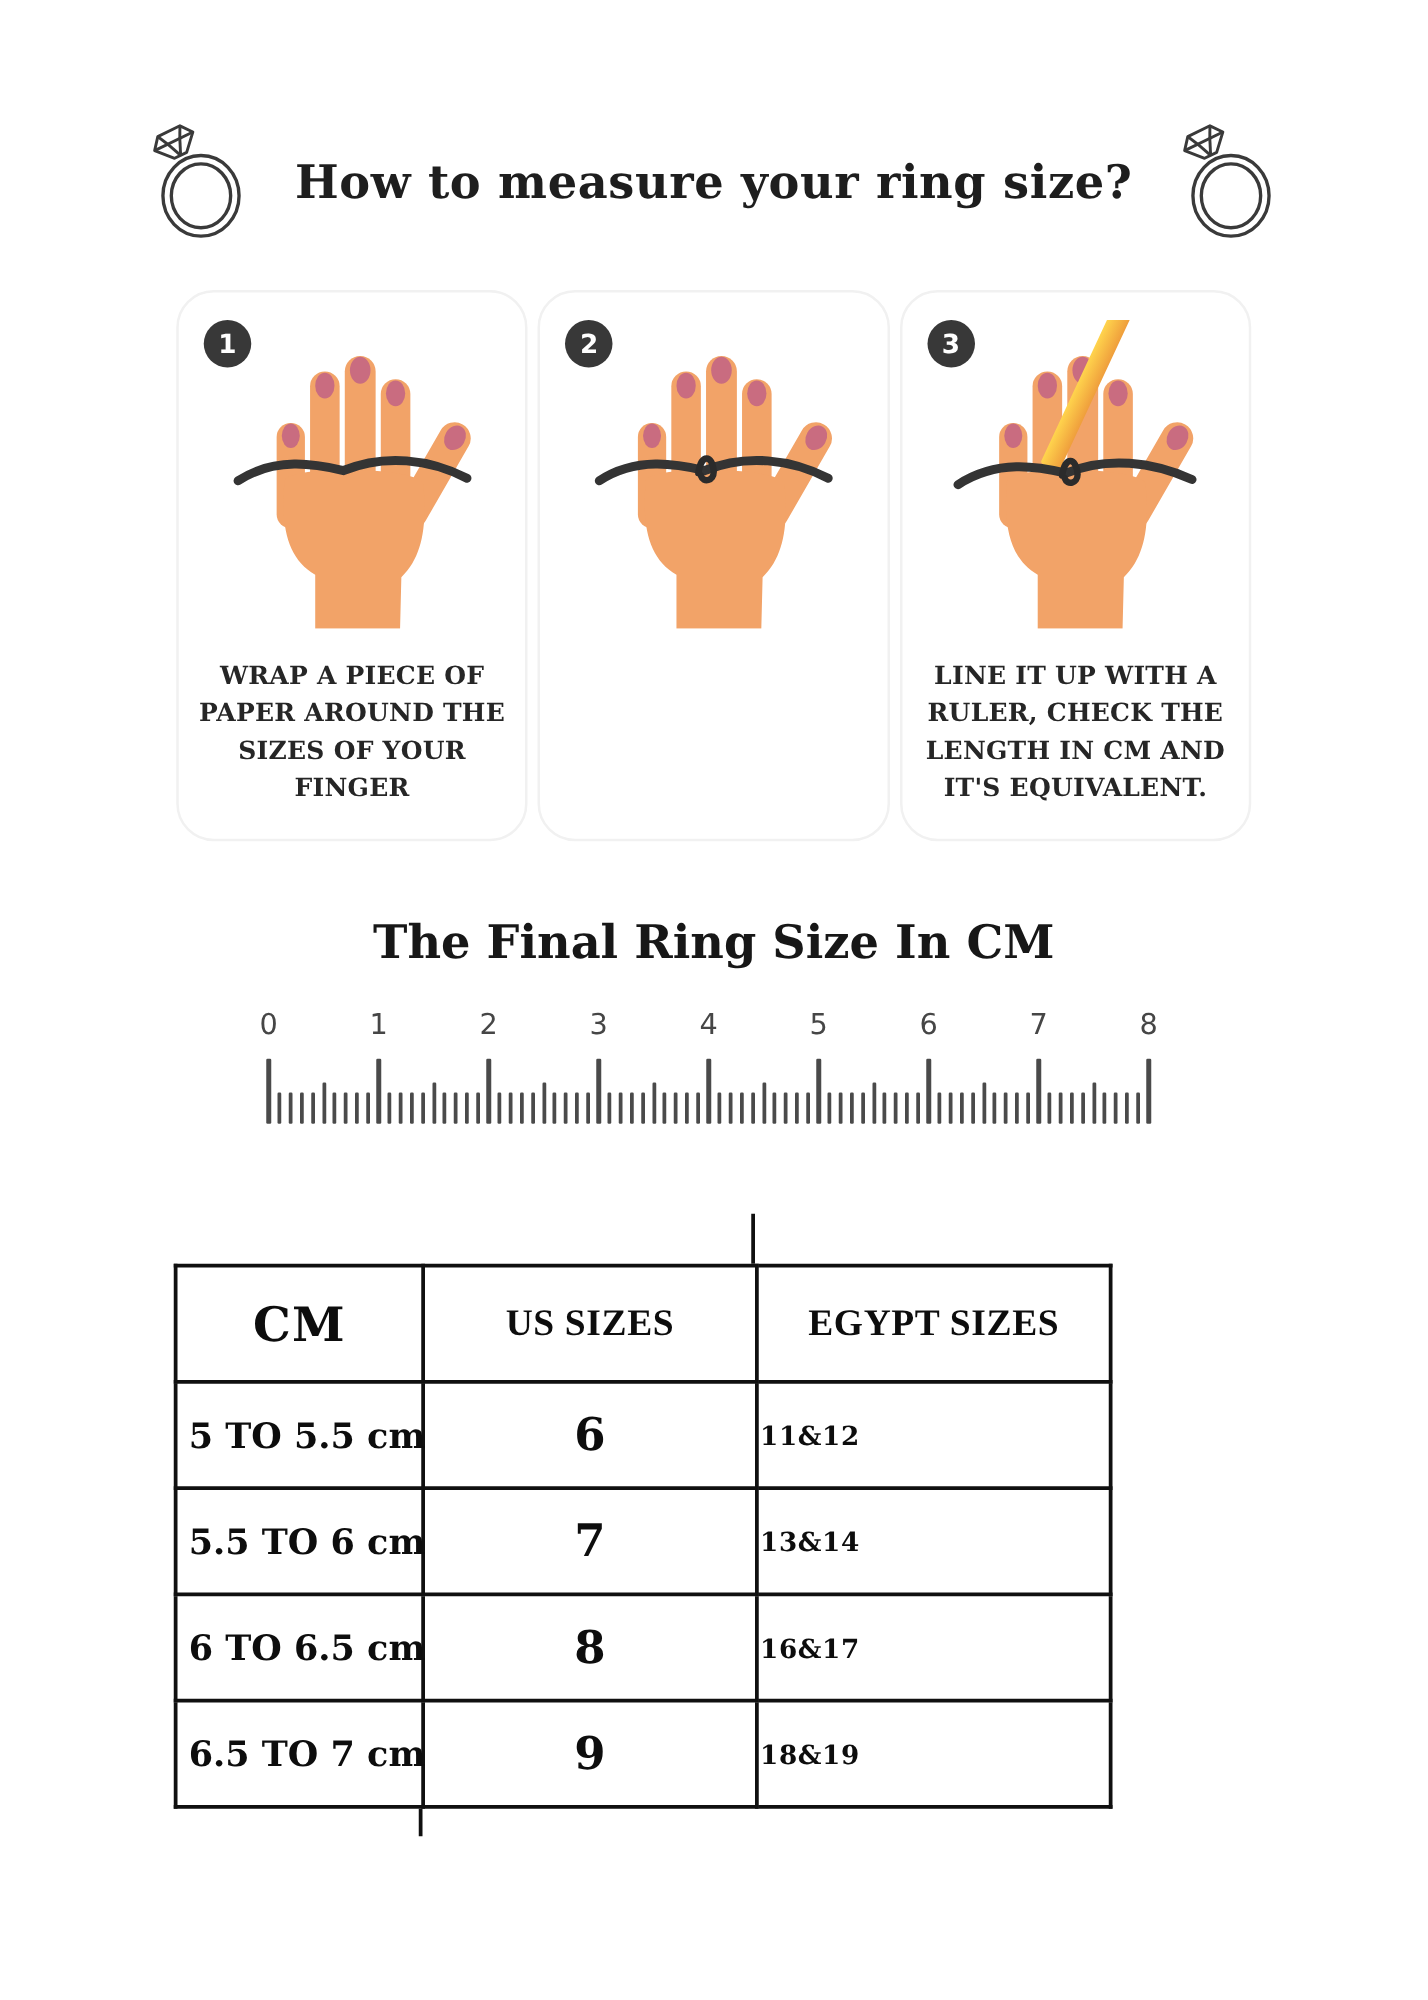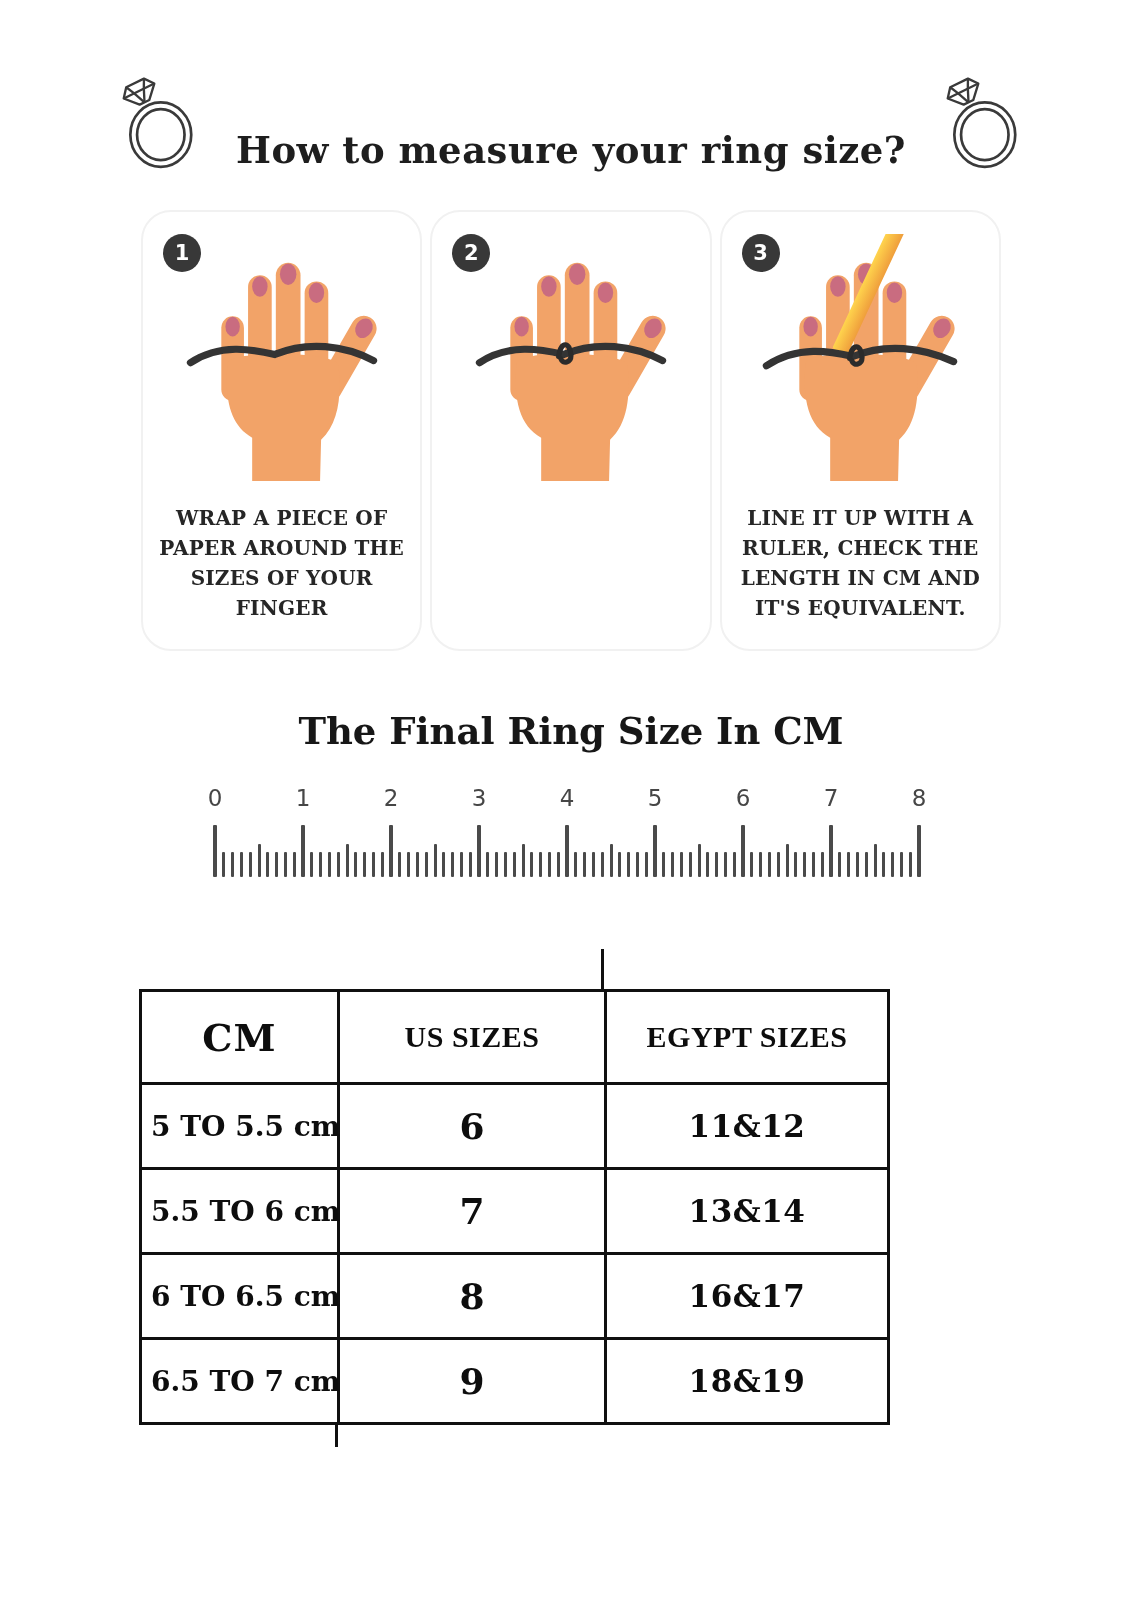--- a/index.html
+++ b/index.html
@@ -1,20 +1,20 @@
 <!DOCTYPE html>
 <html><head>
 <meta charset="utf-8">
 <style>
   html,body{margin:0;padding:0;background:#ffffff;}
   .page{position:relative;width:1142px;height:1600px;background:#ffffff;overflow:hidden;
         font-family:"DejaVu Serif","Liberation Serif",serif;color:#1c1c1c;}
 
   
-  .title-row{padding-top:74px;display:flex;align-items:flex-end;justify-content:center;gap:34px;}
+  .title-row{padding-top:96px;display:flex;align-items:center;justify-content:center;gap:34px;}
   .page-title{margin:0;font-size:37px;font-weight:700;letter-spacing:.5px;color:#1e1e1e;white-space:nowrap;}
   .ring-icon{display:block;}
 
   
   .steps-row{width:860px;margin:38px auto 0;display:flex;gap:8px;}
   .step-card{flex:1;position:relative;border:2px solid #f1f1f1;border-radius:30px;
              padding:20px 6px 26px;background:#fff;}
   .step-badge{position:absolute;left:20px;top:22px;width:38px;height:38px;border-radius:50%;
               background:#383838;color:#fff;display:flex;align-items:center;justify-content:center;
               font-family:"DejaVu Sans","Liberation Sans",sans-serif;font-size:21px;font-weight:700;}
@@ -37,21 +37,21 @@
   .table-wrap{position:relative;width:864px;margin:112px auto 0;}
   table.size-table{border-collapse:collapse;width:748px;table-layout:fixed;}
   table.size-table th,table.size-table td{border:3px solid #101010;font-weight:700;color:#0d0d0d;}
   col.c1{width:198px;}col.c2{width:267px;}col.c3{width:283px;}
   table.size-table th{height:88px;}
   table.size-table td{height:80px;}
   .h-cm{font-size:38px;letter-spacing:1px;}
   .h-us,.h-eg{font-size:30px;letter-spacing:.5px;font-family:Liberation Serif, serif;}
   td.cell-cm{text-align:left;padding-left:9px;font-size:28px;white-space:nowrap;}
   td.cell-us{text-align:center;font-size:36px;}
-  td.cell-eg{text-align:center;font-size:31px;letter-spacing:.5px;}
+  td.cell-eg{font-size:21px;letter-spacing:.5px;}
   .stub{position:absolute;width:3px;background:#101010;}
   .stub-top{left:462px;top:-40px;height:40px;}
   .stub-bottom{left:196px;bottom:-22px;height:22px;}
 </style>
 </head>
 <body>
 
 <svg width="0" height="0" style="position:absolute" aria-hidden="true">
   <defs>
     <linearGradient id="grad-ruler" x1="0" y1="0" x2="1" y2="0">

